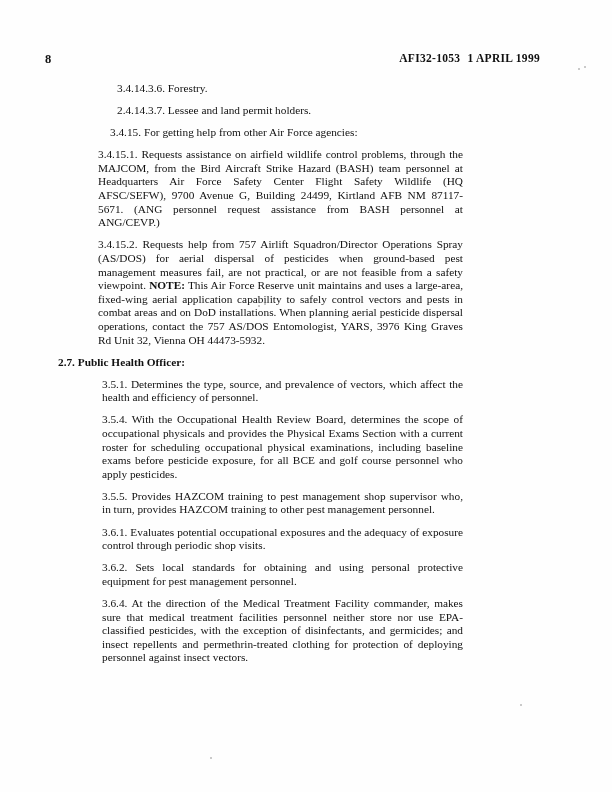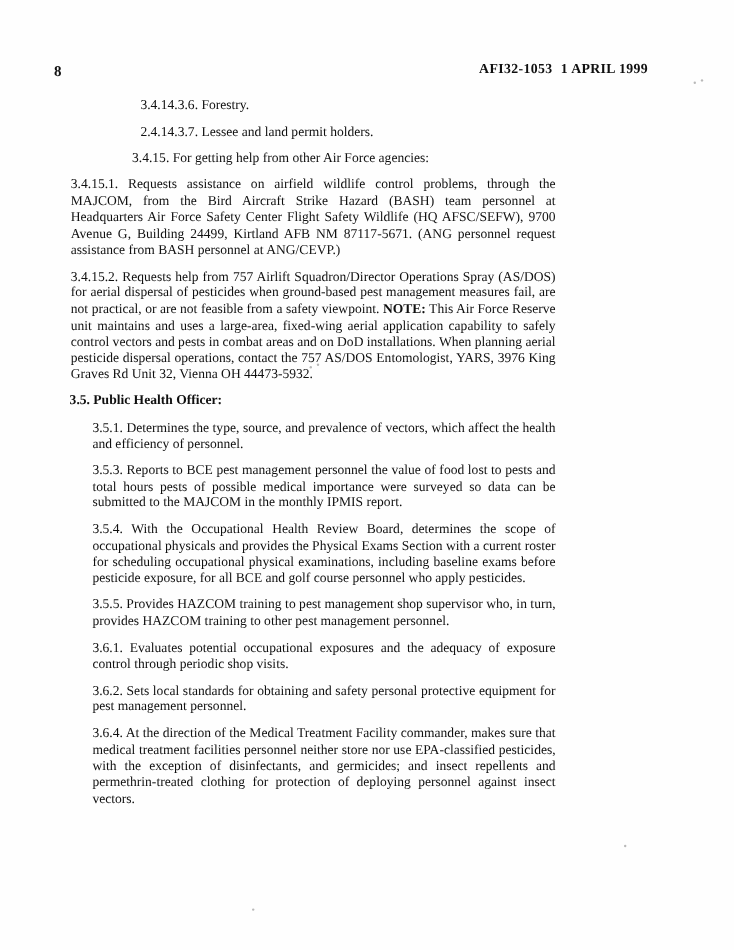--- a/index.html
+++ b/index.html
@@ -63,23 +63,23 @@
     line-height: 13.6px;
     text-align: justify;
     text-justify: inter-word;
     padding-right: 77px;
     -webkit-hyphens: none;
     hyphens: none;
   }
   
   .lvl-deep  { padding-left: 117px; }   
   .lvl-mid   { padding-left: 110px;  }   
-  .lvl-sub   { padding-left: 59px;  }   
+  .lvl-sub   { padding-left: 98px;  }   
   .lvl-sec   { padding-left: 58px;  }   
-  .lvl-item  { padding-left: 77px;  }   
+  .lvl-item  { padding-left: 102px;  }   
 
   .tight-short { text-align: left; }
   .sec-head {
     font-weight: bold;
   }
   .note {
     font-weight: bold;
   }
 
   
@@ -105,35 +105,34 @@
     <p class="para lvl-deep tight-short">3.4.14.3.6.  Forestry.</p>
 
     <p class="para lvl-deep tight-short">2.4.14.3.7.  Lessee and land permit holders.</p>
 
     <p class="para lvl-mid tight-short">3.4.15.  For getting help from other Air Force agencies:</p>
 
     <p class="para lvl-sub">3.4.15.1.  Requests assistance on airfield wildlife control problems, through the MAJCOM, from the Bird Aircraft Strike Hazard (BASH) team personnel at Headquarters Air Force Safety Center Flight Safety Wildlife (HQ AFSC/SEFW), 9700 Avenue G, Building 24499, Kirtland AFB NM  87117-5671.  (ANG personnel request assistance from BASH personnel at  ANG/CEVP.)</p>
 
     <p class="para lvl-sub"><span>3.4.15.2.  Requests help from 757 Airlift Squadron/Director Operations Spray (AS/DOS) for aerial dispersal of pesticides when ground-based pest management measures fail, are not practical, or are not feasible from a safety viewpoint.  </span><span class="note">NOTE:</span><span>  This Air Force Reserve unit maintains and uses a large-area, fixed-wing aerial application capability to safely control vectors and pests in combat areas and on DoD installations.  When planning aerial pesticide dispersal operations, contact the 757 AS/DOS Entomologist, YARS, 3976 King Graves Rd Unit 32, Vienna OH 44473-5932.</span></p>
 
-    <p class="para lvl-sec sec-head tight-short">3.5.  Public Health Officer:</p>
+    <p class="para lvl-sec sec-head tight-short">2.7.  Public Health Officer:</p>
 
     <p class="para lvl-item">3.5.1.  Determines the type, source, and prevalence of vectors, which affect the health and efficiency of personnel.</p>
 
 
-    <p class="para lvl-item">3.5.3.  Reports to BCE pest management personnel the value of food lost to pests and total hours pests of possible medical importance were surveyed so data can be submitted to the MAJCOM in the monthly IPMIS report.</p>
 
     <p class="para lvl-item">3.5.4.  With the Occupational Health Review Board, determines the scope of occupational physicals and provides the Physical Exams Section with a current roster for scheduling occupational physical examinations, including baseline exams before pesticide exposure, for all BCE and golf course personnel who apply pesticides.</p>
 
     <p class="para lvl-item">3.5.5.  Provides HAZCOM training to pest management shop supervisor who, in turn, provides HAZCOM training to other pest management personnel.</p>
 
 
     <p class="para lvl-item">3.6.1.  Evaluates potential occupational exposures and the adequacy of exposure control through periodic shop visits.</p>
 
-    <p class="para lvl-item">3.6.2.  Sets local standards for obtaining and safety personal protective equipment for pest management personnel.</p>
+    <p class="para lvl-item">3.6.2.  Sets local standards for obtaining and using personal protective equipment for pest management personnel.</p>
 
 
     <p class="para lvl-item">3.6.4.  At the direction of the Medical Treatment Facility commander, makes sure that medical treatment facilities personnel neither store nor use EPA-classified pesticides, with the exception of disinfectants, and germicides; and insect repellents and permethrin-treated clothing for protection of deploying personnel against insect vectors.</p>
 
   </div>
 
   <span class="speck" style="left:578px; top:68px; width:2px; height:2px;"></span>
   <span class="speck" style="left:584px; top:66px; width:2px; height:2px;"></span>
   <span class="speck" style="left:258px; top:305px; width:2px; height:2px;"></span>
   <span class="speck" style="left:264px; top:303px; width:2px; height:2px;"></span>

